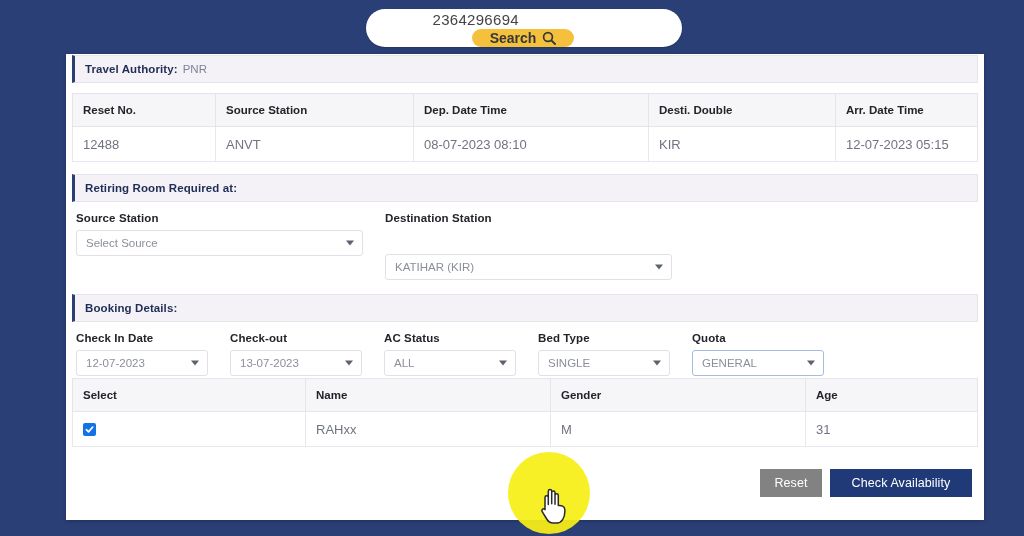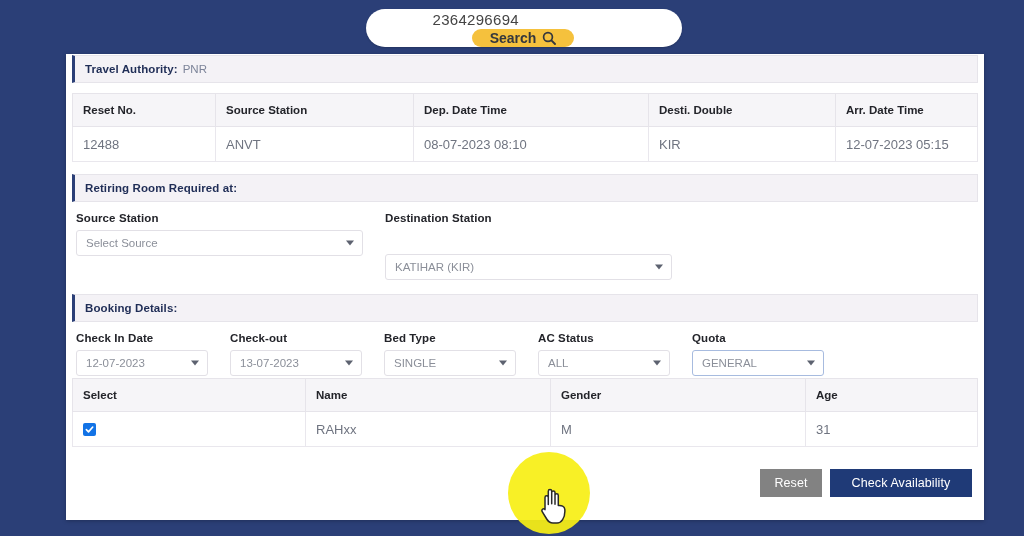--- a/index.html
+++ b/index.html
@@ -199,30 +199,30 @@
           </div>
         </div>
         <div class="field" style="width:132px;margin-left:22px;">
           <span class="field-label">Check-out</span>
           <div class="select">
             <span>13-07-2023</span>
             <span class="caret"></span>
           </div>
         </div>
         <div class="field" style="width:132px;margin-left:22px;">
+          <span class="field-label">AC Status</span>
+          <div class="select">
+            <span>ALL</span>
+            <span class="caret"></span>
+          </div>
+        </div>
+        <div class="field" style="width:132px;margin-left:22px;">
           <span class="field-label">Bed Type</span>
           <div class="select">
             <span>SINGLE</span>
-            <span class="caret"></span>
-          </div>
-        </div>
-        <div class="field" style="width:132px;margin-left:22px;">
-          <span class="field-label">AC Status</span>
-          <div class="select">
-            <span>ALL</span>
             <span class="caret"></span>
           </div>
         </div>
         <div class="field" style="width:132px;margin-left:22px;">
           <span class="field-label">Quota</span>
           <div class="select focused">
             <span>GENERAL</span>
             <span class="caret"></span>
           </div>
         </div>

